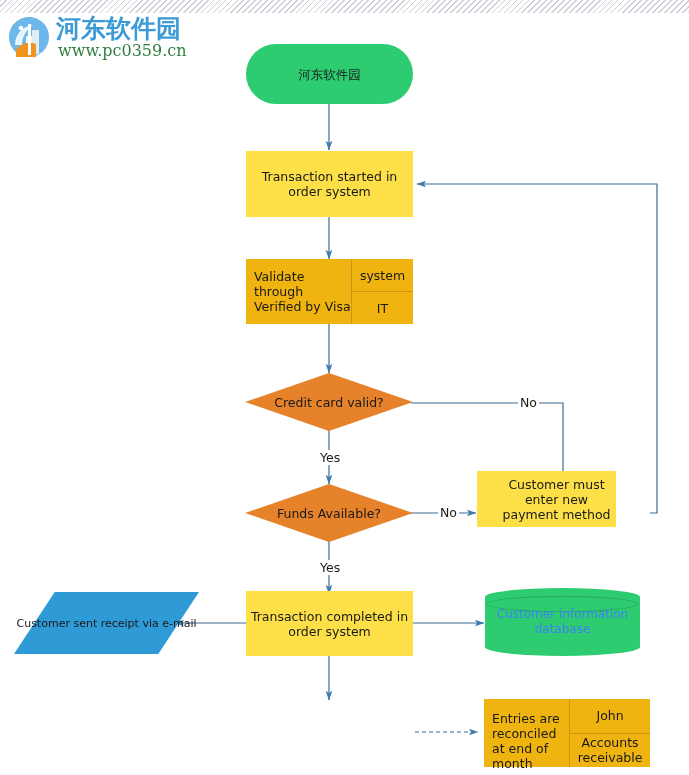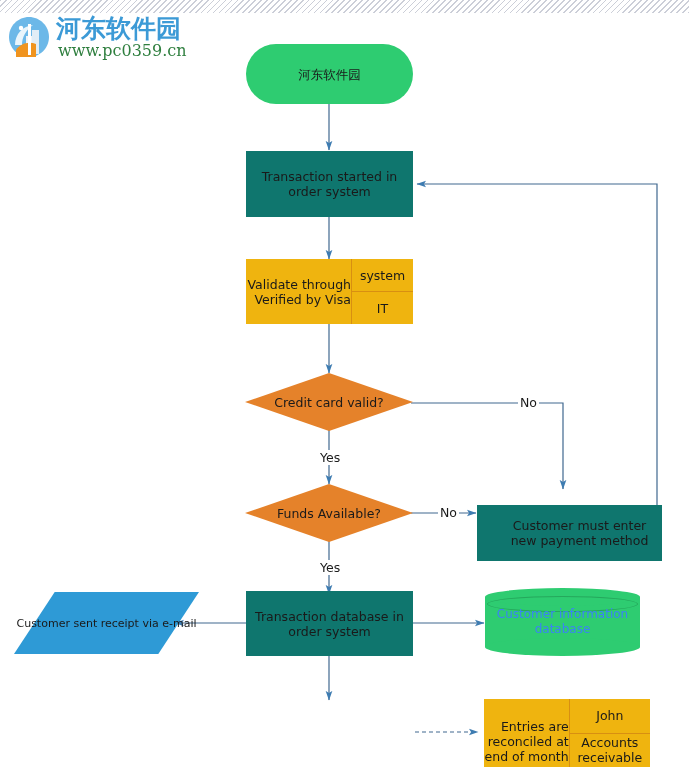--- a/index.html
+++ b/index.html
@@ -77,35 +77,36 @@
     line-height: 15px;
   }
   .node .lbl { display: block; padding: 0 4px; }
 
   
   .terminator {
     background: #2ecc71;
     border-radius: 999px;
   }
   .process {
-    background: #0f766e;
+    background: #fde047;
   }
 
   
   .tbl {
     position: absolute;
     display: flex;
     box-sizing: border-box;
     background: #efb40f;
   }
   .tbl .cell-left {
     display: flex; align-items: center; justify-content: center;
-    text-align: right;
+    text-align: left;
     font-size: 12.5px; line-height: 15px; color: #1a1a1a;
     box-sizing: border-box;
+    padding-left: 8px;
   }
   .tbl .col-right {
     display: flex; flex-direction: column;
     box-sizing: border-box;
     border-left: 1px solid #d88f12;
   }
   .tbl .cell-r {
     flex: 1;
     display: flex; align-items: center; justify-content: center;
     text-align: center;
@@ -276,31 +277,31 @@
   <div class="diamond" style="left:245px; top:373px; width:168px; height:58px;">
     <div class="dshape"></div>
     <div class="dtext">Credit card valid?</div>
   </div>
 
   <div class="diamond" style="left:245px; top:484px; width:168px; height:58px;">
     <div class="dshape"></div>
     <div class="dtext">Funds Available?</div>
   </div>
 
-  <div class="node process" style="left:477px; top:505px; width:185px; height:56px;padding-left:20px;">
+  <div class="node process" style="left:477px; top:471px; width:139px; height:56px;padding-left:20px;">
     <span class="lbl">Customer must enter new payment method</span>
   </div>
 
   <div class="parallelogram" style="left:14px; top:592px; width:185px; height:62px;">
     <div class="pshape"></div>
     <div class="ptext">Customer sent receipt via e-mail</div>
   </div>
 
   <div class="node process" style="left:246px; top:591px; width:167px; height:65px;">
-    <span class="lbl">Transaction database in order system</span>
+    <span class="lbl">Transaction completed in order system</span>
   </div>
 
   <div class="database" style="left:485px; top:588px; width:155px; height:68px;">
     <div class="db-body"></div>
     <div class="db-bottom"></div>
     <div class="db-top"></div>
     <div class="db-ring"></div>
     <div class="db-text">Customer information database</div>
   </div>
 

